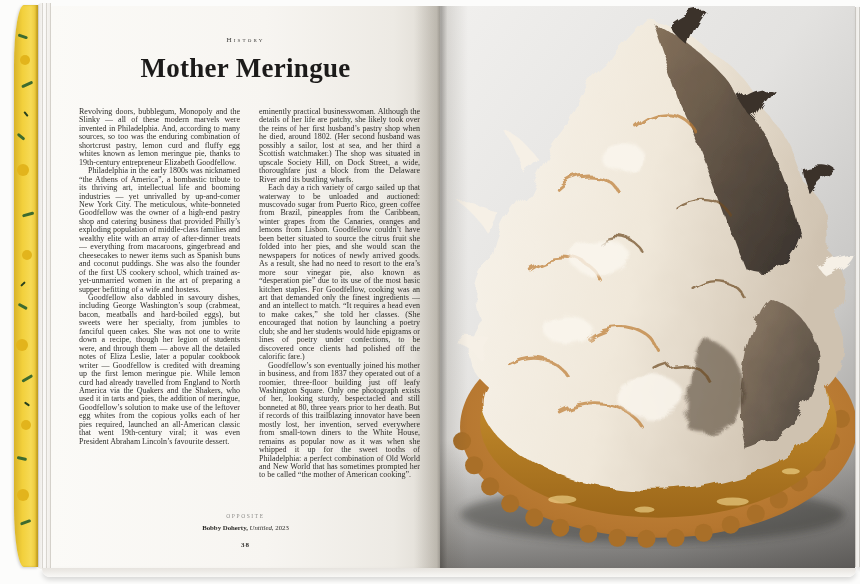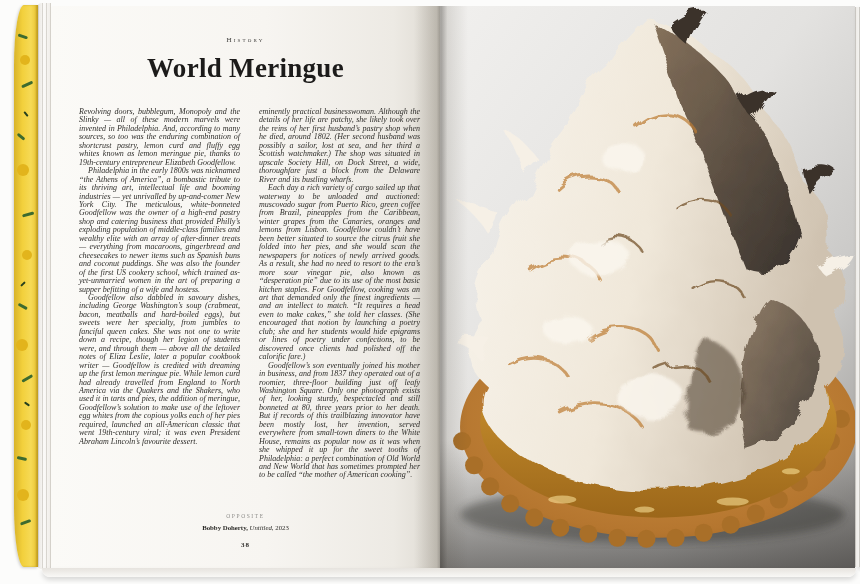--- a/index.html
+++ b/index.html
@@ -62,21 +62,21 @@
   .kicker{
     position:absolute;top:30px;left:0;width:100%;text-align:center;
     font-size:7px;letter-spacing:2.2px;font-variant:small-caps;color:#3b3a38;
   }
   .title{
     position:absolute;top:47px;left:0;width:100%;text-align:center;
     font-size:27px;font-weight:700;letter-spacing:.3px;color:#1c1b1a;
   }
   .col{
     position:absolute;top:102px;width:161px;
-    text-align:justify;font-size:8px;line-height:8.45px;color:#2d2c29;font-style:italic;
+    text-align:justify;font-size:8px;line-height:8.45px;color:#2d2c29;
   }
   .col-1{left:28px;}
   .col-2{left:208px;}
   .col p{margin:0;}
   .col p.indent{text-indent:9px;}
   .caption{position:absolute;top:507px;left:0;width:100%;text-align:center;line-height:7.5px;}
   .caption-label{display:block;font-size:5.5px;letter-spacing:1.6px;color:#8d8c89;}
   .caption-credit{font-size:6.8px;color:#2d2c29;}
   .caption-credit .artist{font-weight:700;}
   .caption-credit .work{font-style:italic;}
@@ -118,21 +118,21 @@
           <rect x="6" y="278" width="6" height="2" rx="1" transform="rotate(-45 9 279)"></rect>
           <rect x="10" y="398" width="6" height="2" rx="1" transform="rotate(35 13 399)"></rect>
         </g>
       </svg>
     </div>
 
     <div class="page-stack-left"></div>
 
     <div class="left-page">
       <div class="kicker">History</div>
-      <h1 class="title" style="margin:0;">World Meringue</h1>
+      <h1 class="title" style="margin:0;">Mother Meringue</h1>
 
       <div class="col col-1">
         <p>Revolving doors, bubblegum, Monopoly and the Slinky — all of these modern marvels were invented in Philadelphia. And, according to many sources, so too was the enduring combination of shortcrust pastry, lemon curd and fluffy egg whites known as lemon meringue pie, thanks to 19th-century entrepreneur Elizabeth Goodfellow.</p>
         <p class="indent">Philadelphia in the early 1800s was nicknamed “the Athens of America”, a bombastic tribute to its thriving art, intellectual life and booming industries — yet unrivalled by up-and-comer New York City. The meticulous, white-bonneted Goodfellow was the owner of a high-end pastry shop and catering business that provided Philly’s exploding population of middle-class families and wealthy elite with an array of after-dinner treats — everything from macaroons, gingerbread and cheesecakes to newer items such as Spanish buns and coconut puddings. She was also the founder of the first US cookery school, which trained as-yet-unmarried women in the art of preparing a supper befitting of a wife and hostess.</p>
         <p class="indent">Goodfellow also dabbled in savoury dishes, including George Washington’s soup (crabmeat, bacon, meatballs and hard-boiled eggs), but sweets were her specialty, from jumbles to fanciful queen cakes. She was not one to write down a recipe, though her legion of students were, and through them — above all the detailed notes of Eliza Leslie, later a popular cookbook writer — Goodfellow is credited with dreaming up the first lemon meringue pie. While lemon curd had already travelled from England to North America via the Quakers and the Shakers, who used it in tarts and pies, the addition of meringue, Goodfellow’s solution to make use of the leftover egg whites from the copious yolks each of her pies required, launched an all-American classic that went 19th-century viral; it was even President Abraham Lincoln’s favourite dessert.</p>
       </div>
 
       <div class="col col-2">
         <p>eminently practical businesswoman. Although the details of her life are patchy, she likely took over the reins of her first husband’s pastry shop when he died, around 1802. (Her second husband was possibly a sailor, lost at sea, and her third a Scottish watchmaker.) The shop was situated in upscale Society Hill, on Dock Street, a wide, thoroughfare just a block from the Delaware River and its bustling wharfs.</p>
         <p class="indent">Each day a rich variety of cargo sailed up that waterway to be unloaded and auctioned: muscovado sugar from Puerto Rico, green coffee from Brazil, pineapples from the Caribbean, winter grapes from the Canaries, oranges and lemons from Lisbon. Goodfellow couldn’t have been better situated to source the citrus fruit she folded into her pies, and she would scan the newspapers for notices of newly arrived goods. As a result, she had no need to resort to the era’s more sour vinegar pie, also known as “desperation pie” due to its use of the most basic kitchen staples. For Goodfellow, cooking was an art that demanded only the finest ingredients — and an intellect to match. “It requires a head even to make cakes,” she told her classes. (She encouraged that notion by launching a poetry club; she and her students would hide epigrams or lines of poetry under confections, to be discovered once clients had polished off the calorific fare.)</p>

